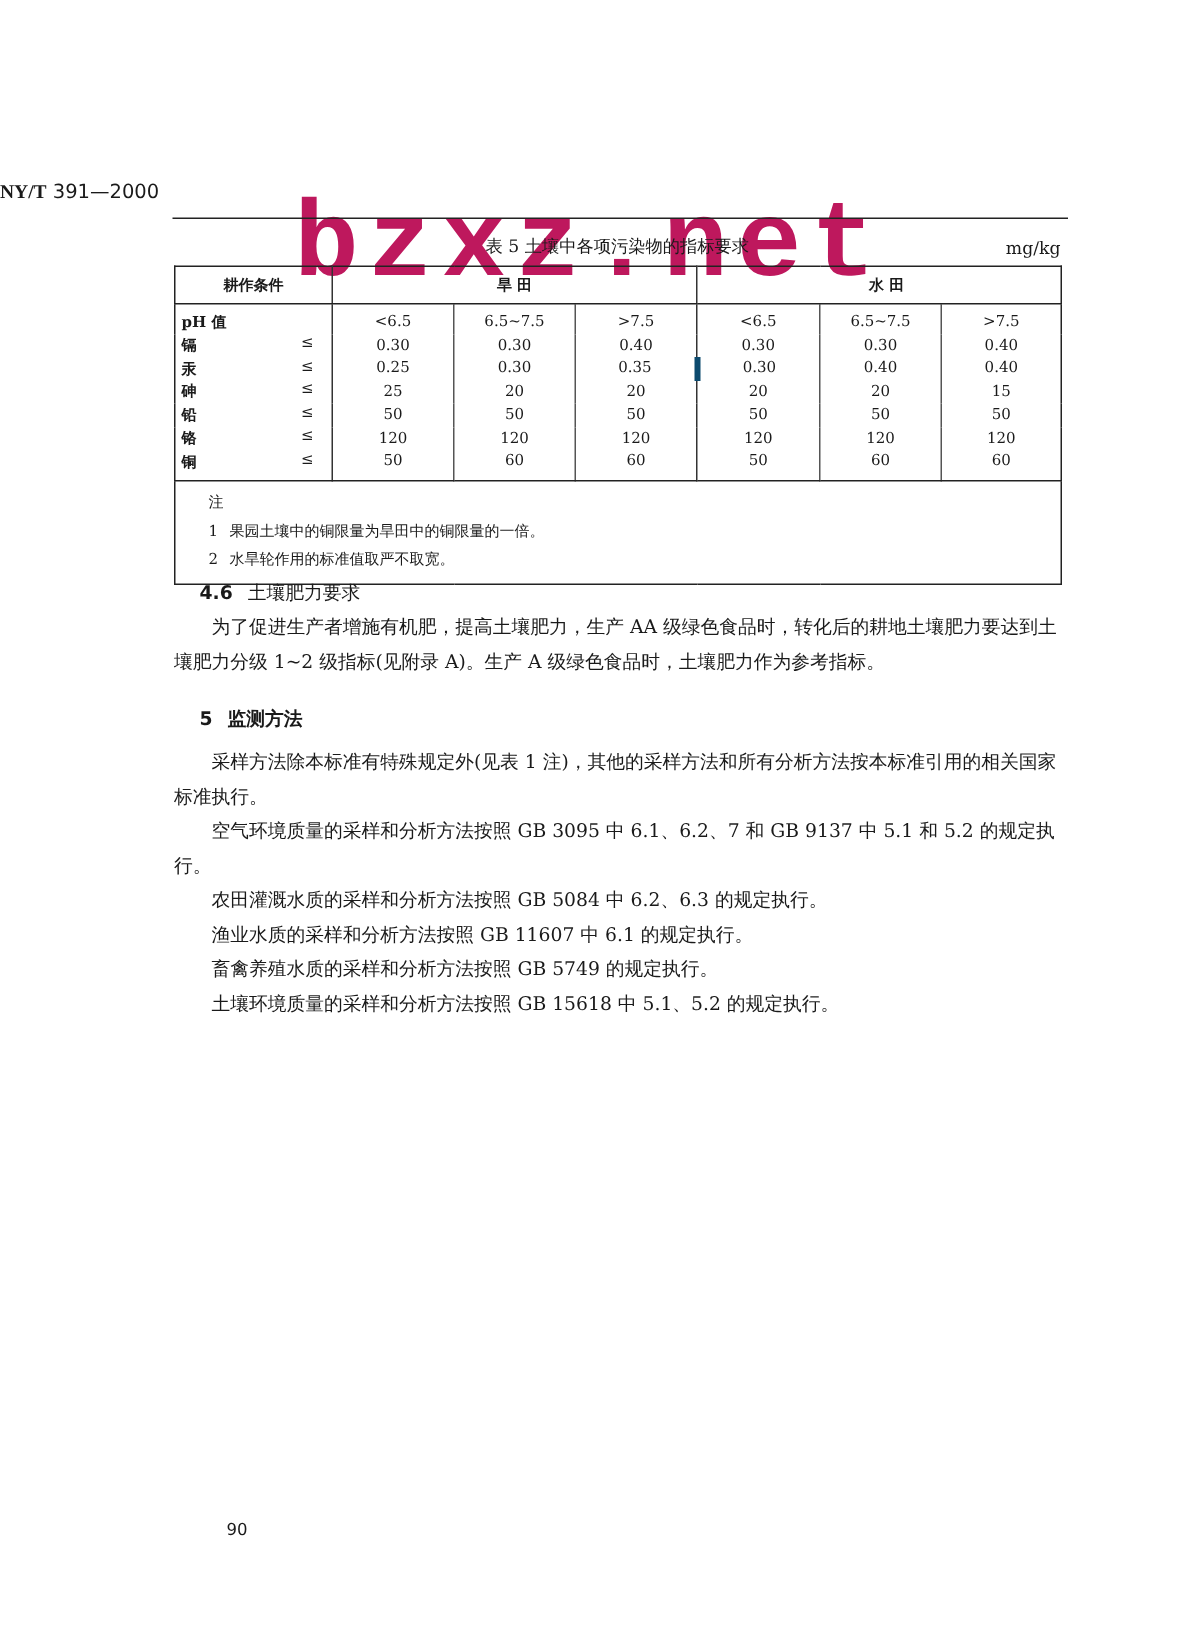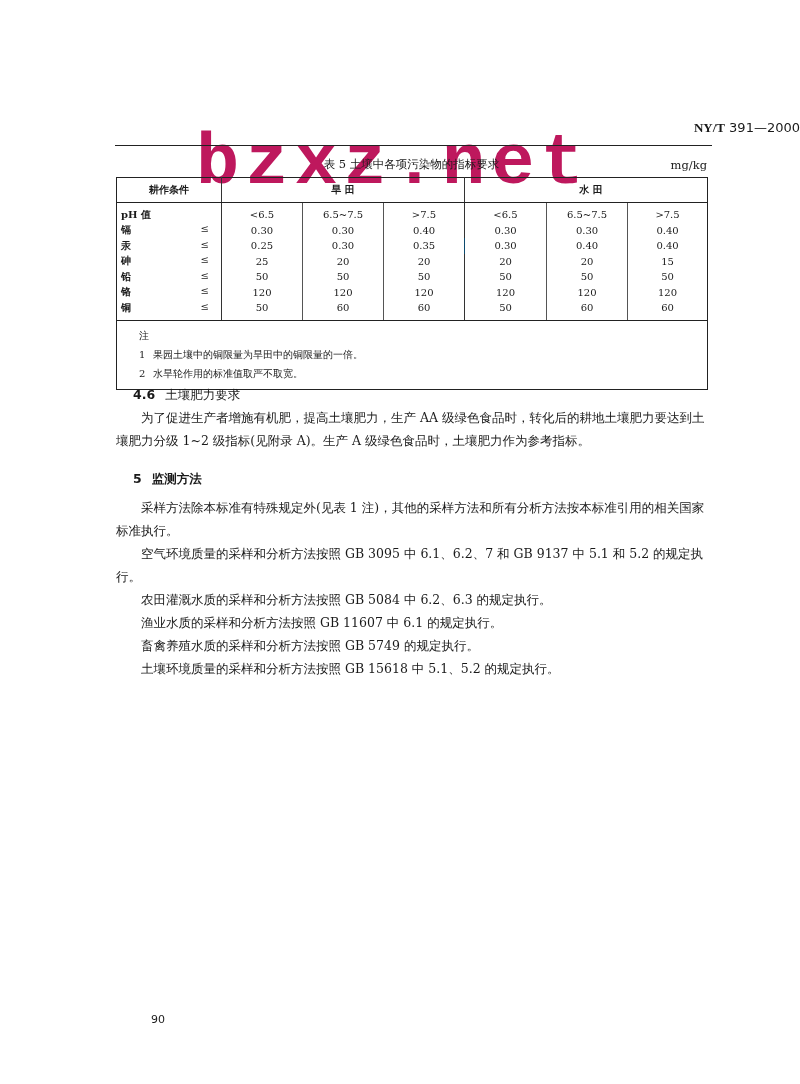--- a/index.html
+++ b/index.html
@@ -5,21 +5,21 @@
   html, body { margin:0; padding:0; }
   body {
     width:800px; height:1084px; background:#ffffff; position:relative; overflow:hidden;
     font-family: "DejaVu Serif", "Liberation Serif", serif; color:#1a1a1a;
   }
   .watermark {
     position:absolute; left:196px; top:128px; font-family:Liberation Mono, monospace;
     font-weight:bold; font-size:72px; color:#be185d; letter-spacing:6px; line-height:1; z-index:0;
   }
   .std-header {
-    position:absolute; left:0; width:800px; top:120px; text-align:right;
+    position:absolute; left:0; width:800px; top:120px; text-align:left;
     font-family:"Liberation Serif", serif; font-weight:bold; font-size:13px; z-index:1;
   }
   .std-header .num { font-family:"DejaVu Sans", sans-serif; font-weight:normal; }
   .header-rule { position:absolute; left:115px; width:597px; top:145px; border-top:1.5px solid #222; z-index:1; }
   .table-caption {
     position:absolute; left:116px; width:591px; top:157px; text-align:center; font-size:11.5px; z-index:1;
   }
   .table-unit { position:absolute; right:93px; top:158px; font-size:11.5px; z-index:1; }
   table.limits {
     position:absolute; left:116px; top:177px; width:591px; border-collapse:collapse;
@@ -99,21 +99,21 @@
     </tr>
     <tr>
       <td class="col0">
           <div class="lbl">
             <span>汞</span>
             <span class="le">≤</span>
           </div>
         </td>
       <td class="vsep">0.25</td>
       <td class="vsep">0.30</td>
-      <td style="border-right:1px solid #0c4a6e">0.35</td>
+      <td style="border-right:4px solid #0c4a6e">0.35</td>
       <td class="vsep">0.30</td>
       <td class="vsep">0.40</td>
       <td class="lastcol">0.40</td>
     </tr>
     <tr>
       <td class="col0">
           <div class="lbl">
             <span>砷</span>
             <span class="le">≤</span>
           </div>

